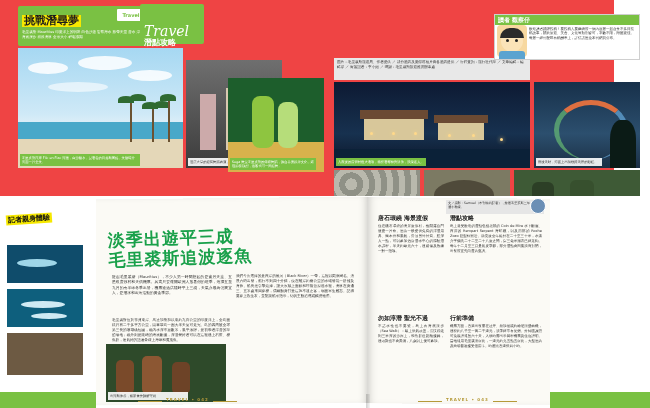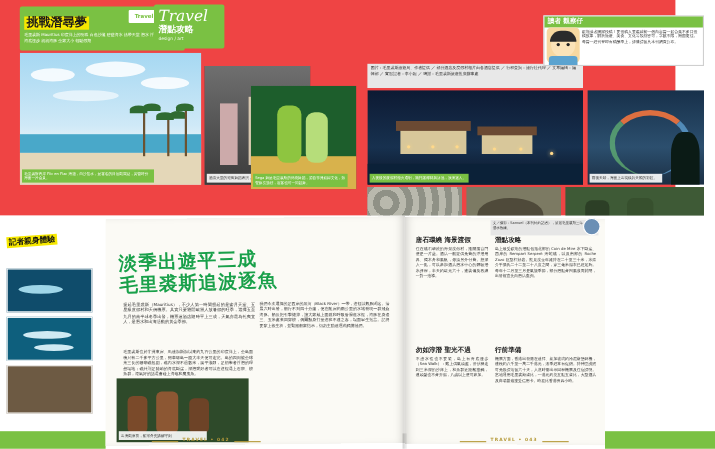--- a/index.html
+++ b/index.html
@@ -32,21 +32,21 @@
   }
   .mh-logo {
     position:absolute; right:3px; top:3px; width:48px; height:12px;
     background:#ffffff; border-radius:1px; font-size:5px; color:#7ac143;
     text-align:center; line-height:12px; font-weight:bold;
   }
 
   
   .travel-logo {
     position:absolute; left:140px; top:4px; width:64px; height:40px;
-    background:#7ac143; border-radius:2px; padding:4px 4px; color:#fff;
+    background:#7ac143; border-radius:2px; padding:20px 4px; color:#fff;
   }
   .travel-logo .t1 { font-family:"DejaVu Serif","Liberation Serif",serif; font-style:italic; font-size:14px; line-height:14px; }
   .travel-logo .t2 { font-size:8px; line-height:10px; font-weight:bold; }
   .travel-logo .t3 { font-size:4px; line-height:6px; opacity:.9; }
 
   
   .top-info {
     position:absolute; left:334px; top:58px; width:196px; height:22px;
     background:#e8e8e8; color:#333; font-size:3.6px; line-height:4.6px; padding:2px 3px;
   }

